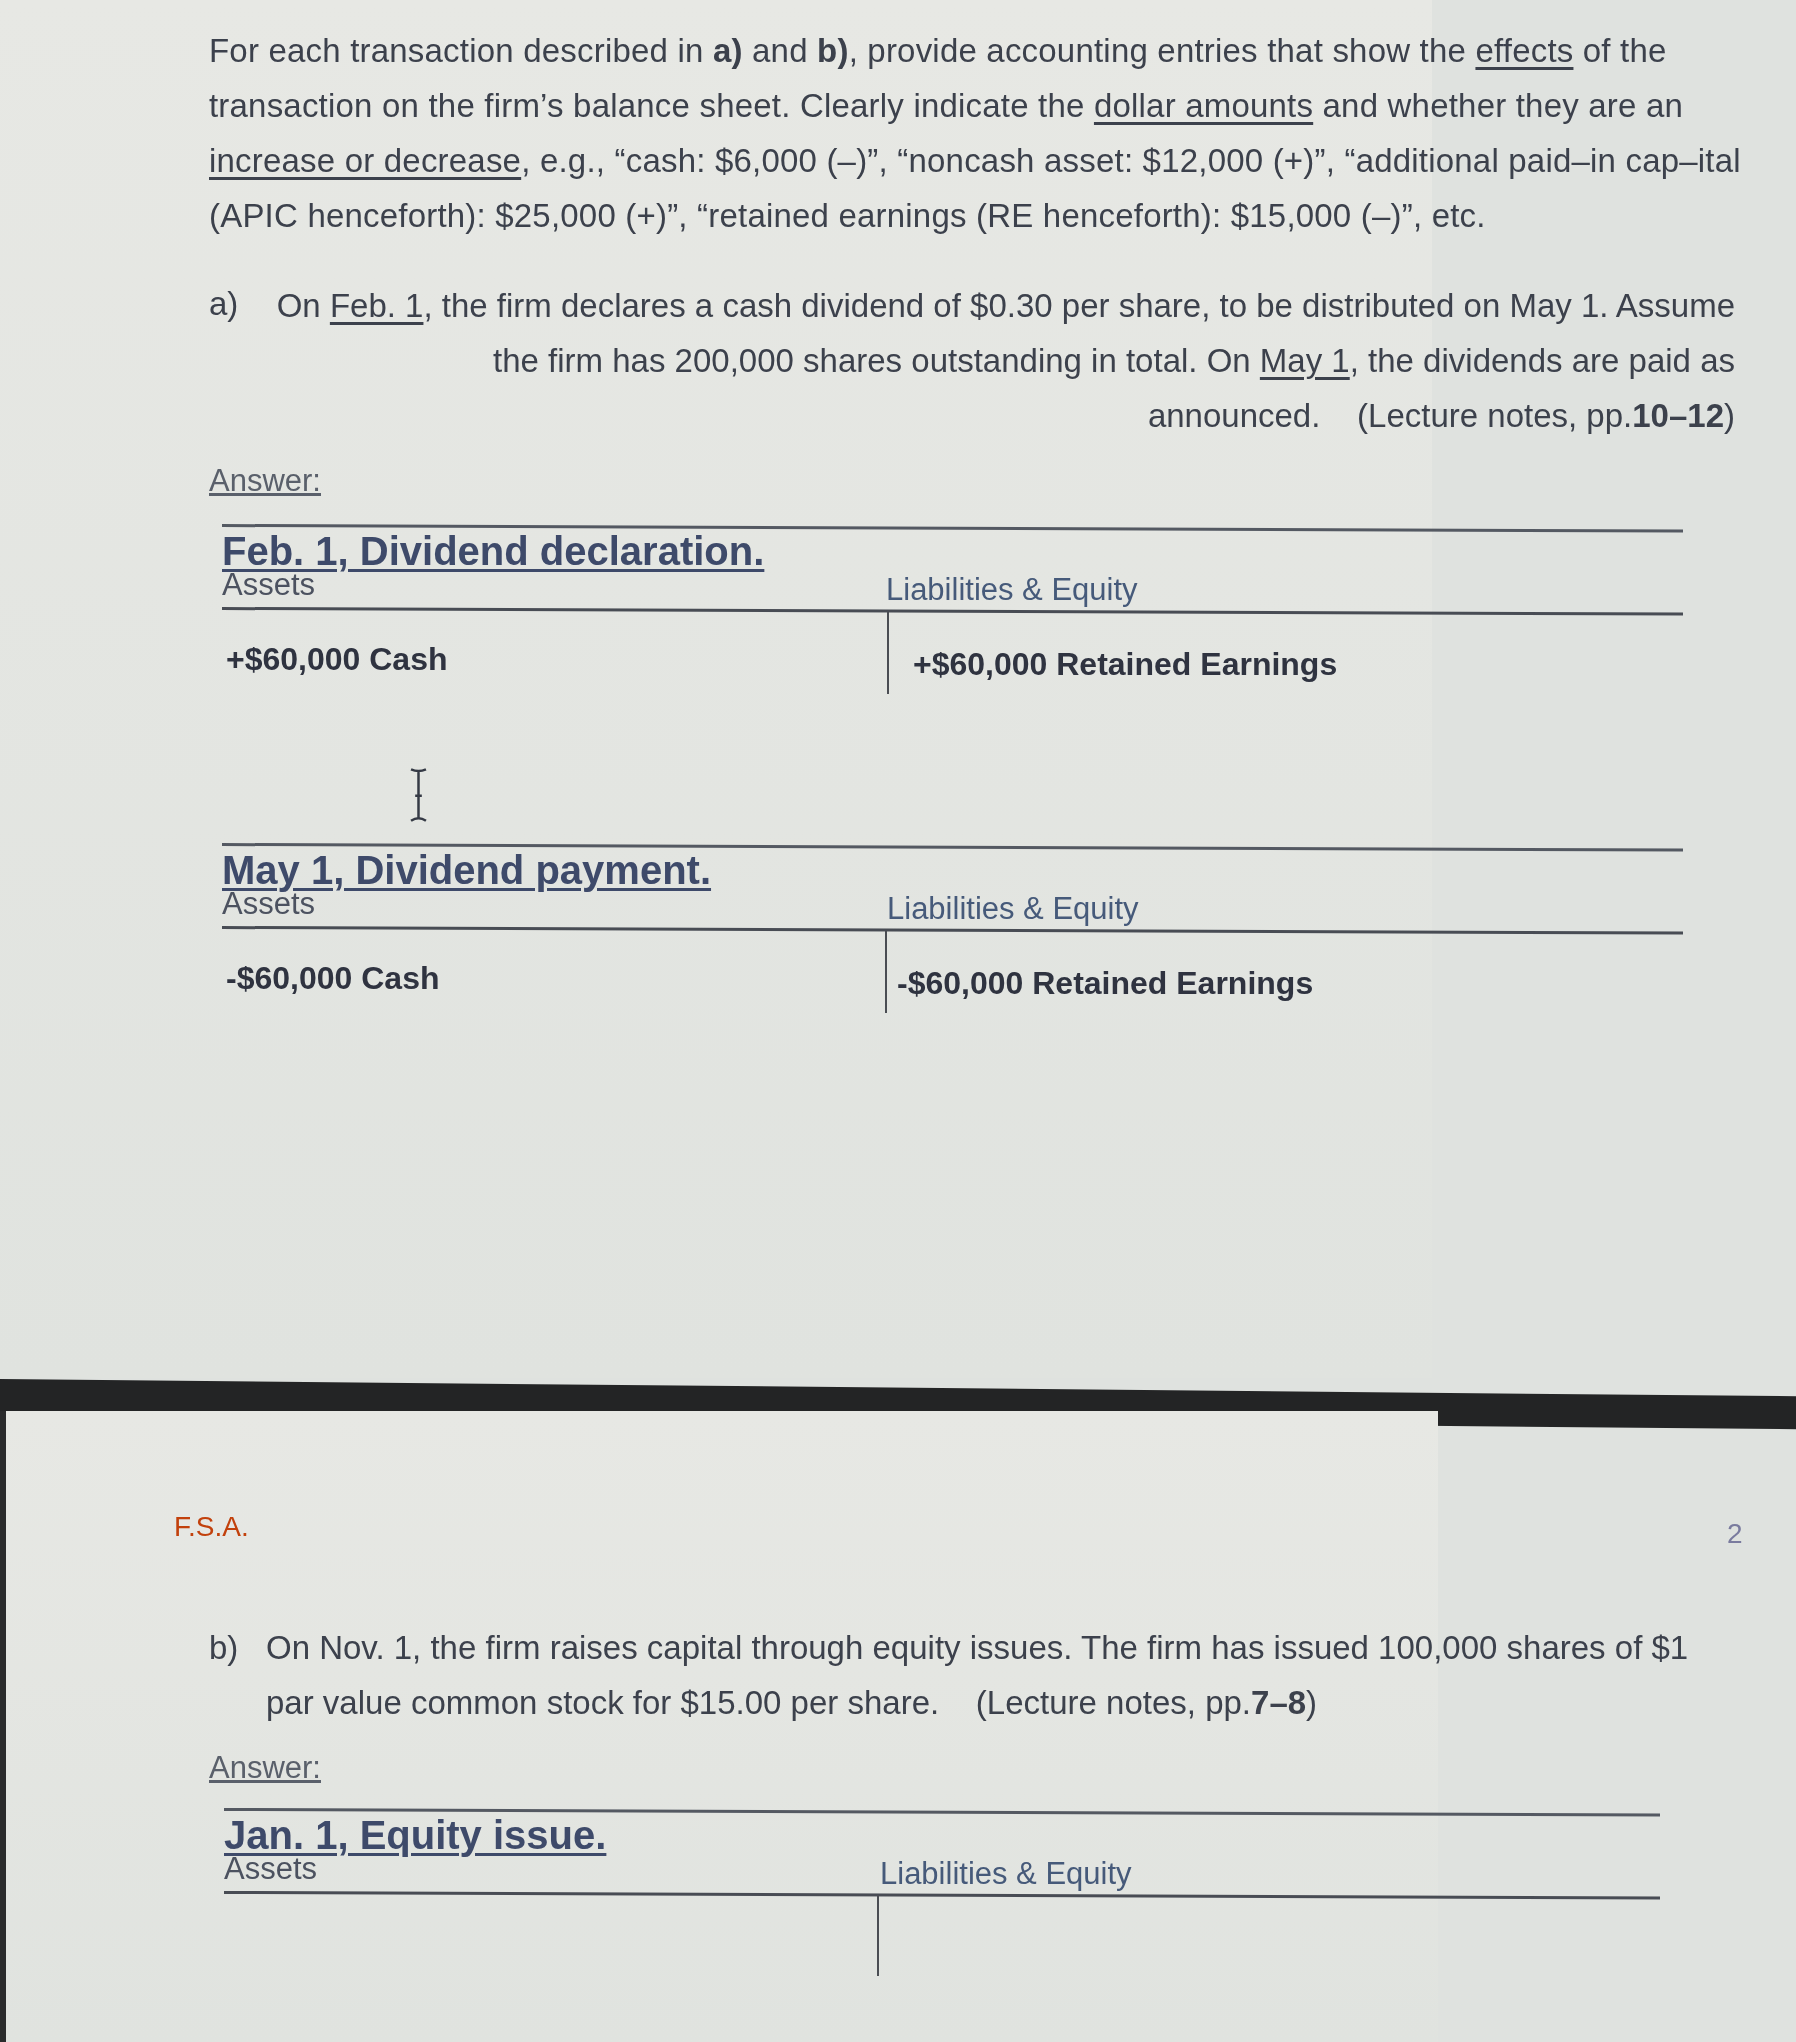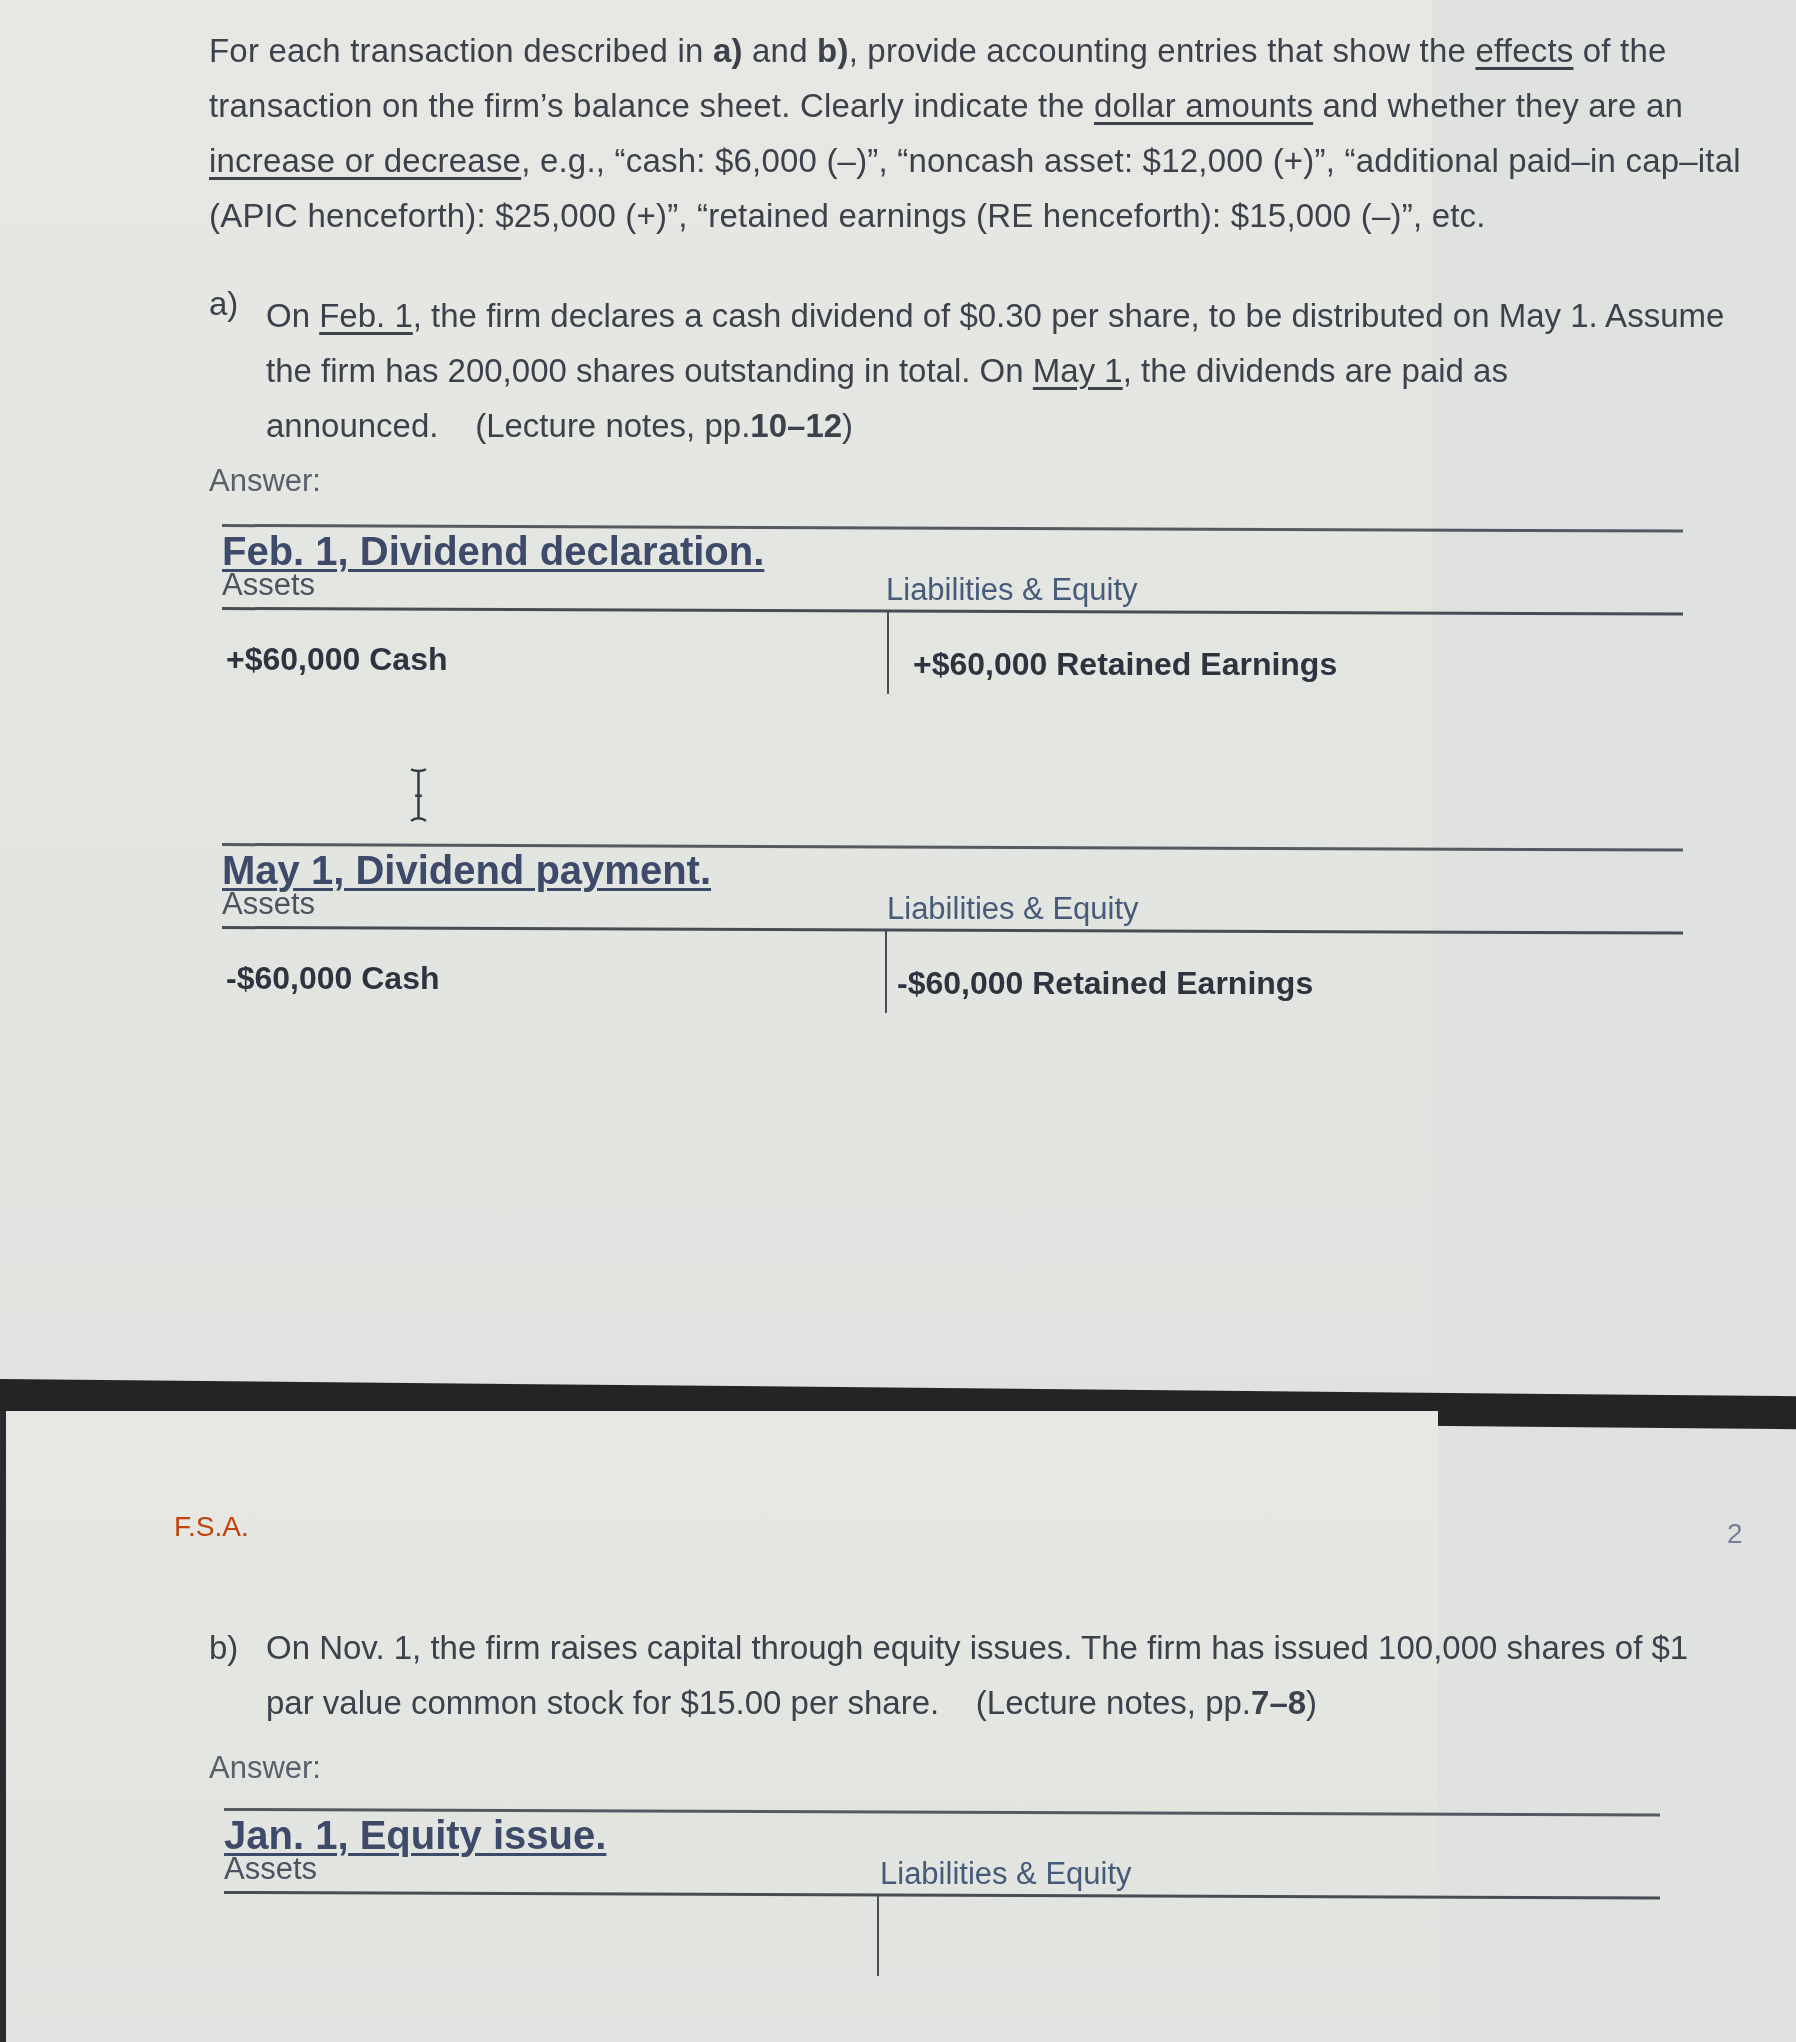--- a/index.html
+++ b/index.html
@@ -22,21 +22,21 @@
       transform: skewY(0.55deg);
       transform-origin: left top;
     }
     .text { position: absolute; font-size: 33px; line-height: 55px; color: #3c414c; letter-spacing: 0.2px; }
     .intro { left: 209px; top: 23.4px; width: 1536px; }
     .u { text-decoration: underline; text-decoration-thickness: 2.5px; text-underline-offset: 5px; }
     .b { font-weight: bold; }
     .q { position: absolute; font-size: 33px; line-height: 55px; color: #3c414c; }
     .q-label { position: absolute; }
     .q-body { position: absolute; left: 57px; width: 1469px; }
-    .answer-label { position: absolute; font-size: 31px; color: #5a606b; }
+    .answer-label { position: absolute; font-size: 31px; color: #5a606b; text-decoration: underline; }
     .entry { position: absolute; width: 1461px; }
     .entry .topline { position: absolute; left: 0; right: 0; top: 0; height: 3.3px; background: #545962; transform: rotate(0.22deg); transform-origin: left; }
     .entry .title { position: absolute; left: 0; top: 5px; font-size: 40px; font-weight: bold; color: #3e4a6a; text-decoration: underline; text-decoration-thickness: 2.5px; text-underline-offset: 4.2px; }
     .entry .assets-h { position: absolute; left: 0; top: 43px; font-size: 31px; color: #4c5260; }
     .entry .le-h { position: absolute; left: 664px; top: 48px; font-size: 31px; color: #465a7a; }
     .entry .midline { position: absolute; left: 0; right: 0; top: 83px; height: 3.3px; background: #484c54; transform: rotate(0.22deg); transform-origin: left; }
     .entry .vline { position: absolute; left: 665px; top: 88px; width: 1.7px; height: 82px; background: #4a4d53; }
     .entry .asset-val { position: absolute; left: 4px; top: 117px; font-size: 32px; font-weight: bold; color: #2f3340; }
     .entry .le-val { position: absolute; left: 691px; top: 122px; font-size: 32px; font-weight: bold; color: #2f3340; }
     .cursor { position: absolute; left: 406px; top: 766px; width: 25px; height: 58px; color: #353a45; }
@@ -47,21 +47,21 @@
 <body>
 
 <div class="page page-top">
 
   <div class="text intro">
     <span>For each transaction described in </span><span class="b">a)</span><span> and </span><span class="b">b)</span><span>, provide accounting entries that show the </span><span class="u">effects</span><span> of the transaction on the firm’s balance sheet. Clearly indicate the </span><span class="u">dollar amounts</span><span> and whether they are an </span><span class="u">increase or decrease</span><span>, e.g., “cash: $6,000 (–)”, “noncash asset: $12,000 (+)”, “additional paid–in cap–ital (APIC henceforth): $25,000 (+)”, “retained earnings (RE henceforth): $15,000 (–)”, etc.</span>
   </div>
 
   <div class="q" style="left:209px; top:276px; width:1536px;">
     <span class="q-label" style="left:0; top:0;">a)</span>
-    <div class="q-body" style="top:12px;">
+    <div class="q-body" style="top:2px;text-align:right;">
       <span>On </span><span class="u">Feb. 1</span><span>, the firm declares a cash dividend of $0.30 per share, to be distributed on May 1. Assume the firm has 200,000 shares outstanding in total. On </span><span class="u">May 1</span><span>, the dividends are paid as announced.&nbsp;&nbsp;&nbsp;&nbsp;(Lecture notes, pp.</span><span class="b">10–12</span><span>)</span>
     </div>
   </div>
 
   <div class="answer-label" style="left:209px; top:463px;">Answer:</div>
 
   <div class="entry" style="left:222px; top:524px;">
     <div class="topline"></div>
     <div class="title">Feb. 1, Dividend declaration.</div>
     <div class="assets-h">Assets</div>

